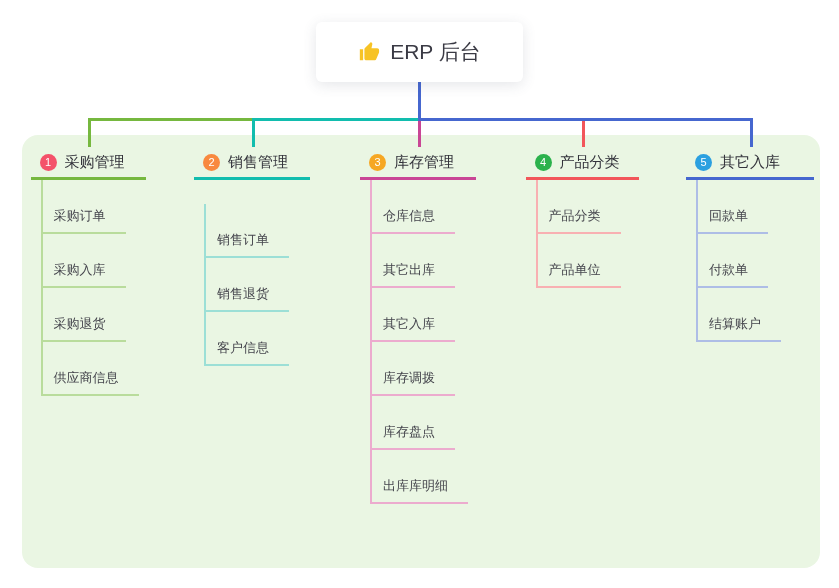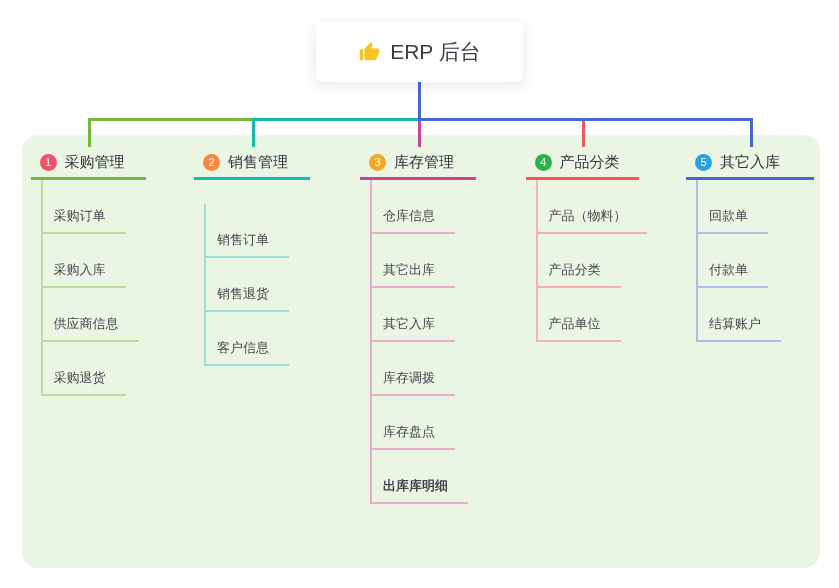--- a/index.html
+++ b/index.html
@@ -62,24 +62,24 @@
           <span class="branch-label">采购管理</span>
         </div>
         <div class="children" style="border-left-color: rgb(185, 220, 156);">
           <div class="child" style="border-bottom-color: rgb(185, 220, 156); align-items: flex-end;">
             <span>采购订单</span>
           </div>
           <div class="child" style="border-bottom-color: rgb(185, 220, 156);">
             <span>采购入库</span>
           </div>
           <div class="child" style="border-bottom-color: rgb(185, 220, 156);">
-            <span>供应商信息</span>
+            <span>采购退货</span>
           </div>
           <div class="child" style="border-bottom-color: rgb(185, 220, 156);">
-            <span>采购退货</span>
+            <span>供应商信息</span>
           </div>
         </div>
       </div>
       <div class="branch" style="left: 194px; width: 116px;">
         <div class="branch-header" style="border-bottom-color: rgb(18, 189, 174); width: 107px;">
           <span class="badge" style="background: rgb(248, 137, 63);">2</span>
           <span class="branch-label">销售管理</span>
         </div>
         <div class="children" style="border-left-color: rgb(156, 223, 214);">
           <div class="child" style="border-bottom-color: rgb(156, 223, 214); margin-top: 24px;">
@@ -107,34 +107,31 @@
           </div>
           <div class="child" style="border-bottom-color: rgb(236, 171, 206);">
             <span>其它入库</span>
           </div>
           <div class="child" style="border-bottom-color: rgb(236, 171, 206);">
             <span>库存调拨</span>
           </div>
           <div class="child" style="border-bottom-color: rgb(236, 171, 206);">
             <span>库存盘点</span>
           </div>
-          <div class="child" style="border-bottom-color: rgb(236, 171, 206); font-weight: bold;">
+          <div class="child" style="border-bottom-color: rgb(236, 171, 206);">
             <span>出库库明细</span>
           </div>
         </div>
       </div>
       <div class="branch" style="left: 525.5px; width: 113px;">
         <div class="branch-header" style="border-bottom-color: rgb(242, 86, 90); width: 104px;">
           <span class="badge" style="background: rgb(43, 178, 76);">4</span>
           <span class="branch-label">产品分类</span>
         </div>
         <div class="children" style="border-left-color: rgb(248, 176, 178);">
-          <div class="child" style="border-bottom-color: rgb(248, 176, 178);">
-            <span>产品（物料）</span>
-          </div>
           <div class="child" style="border-bottom-color: rgb(248, 176, 178);">
             <span>产品分类</span>
           </div>
           <div class="child" style="border-bottom-color: rgb(248, 176, 178);">
             <span>产品单位</span>
           </div>
         </div>
       </div>
       <div class="branch" style="left: 686px; width: 128px;">
         <div class="branch-header" style="border-bottom-color: rgb(70, 103, 207); width: 119px;">

